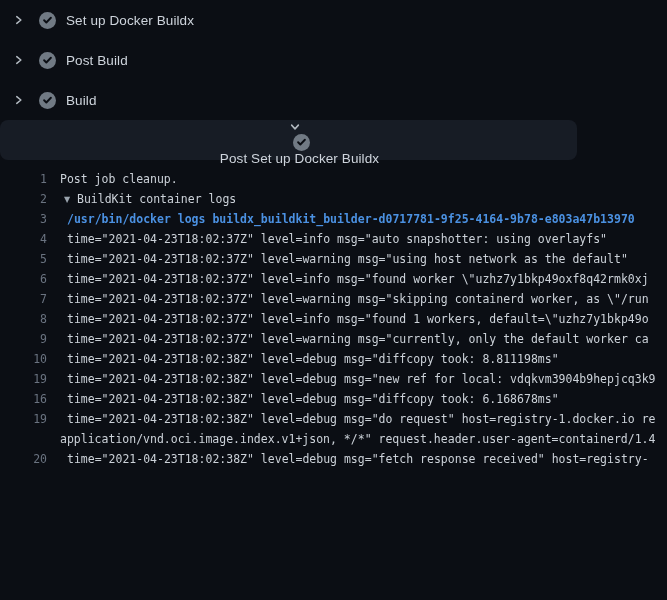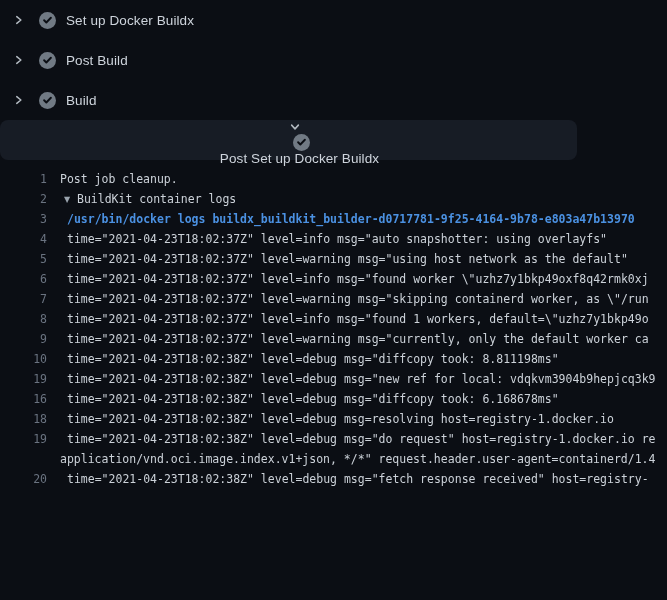--- a/index.html
+++ b/index.html
@@ -185,25 +185,20 @@
     <span class="txt inner">time="2021-04-23T18:02:38Z" level=debug msg="new ref for local: vdqkvm3904b9hepjcq3k9</span>
   </div>
 
   <div class="log-row">
     <span class="num">16</span>
 
     <span class="txt inner">time="2021-04-23T18:02:38Z" level=debug msg="diffcopy took: 6.168678ms"</span>
   </div>
 
 
-  <div class="log-row">
-    <span class="num">18</span>
-
-    <span class="txt inner">time="2021-04-23T18:02:38Z" level=debug msg=resolving host=registry-1.docker.io</span>
-  </div>
 
   <div class="log-row">
     <span class="num">19</span>
 
     <span class="txt inner">time="2021-04-23T18:02:38Z" level=debug msg="do request" host=registry-1.docker.io re</span>
   </div>
 
   <div class="log-row">
     <span class="num"></span>
 

